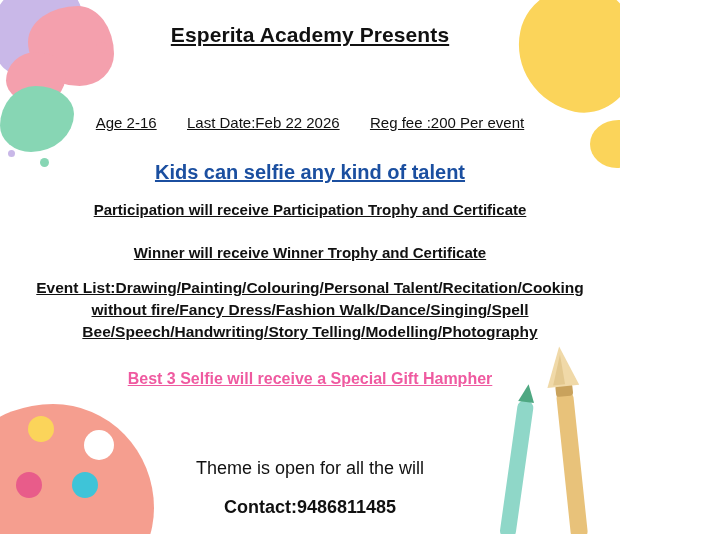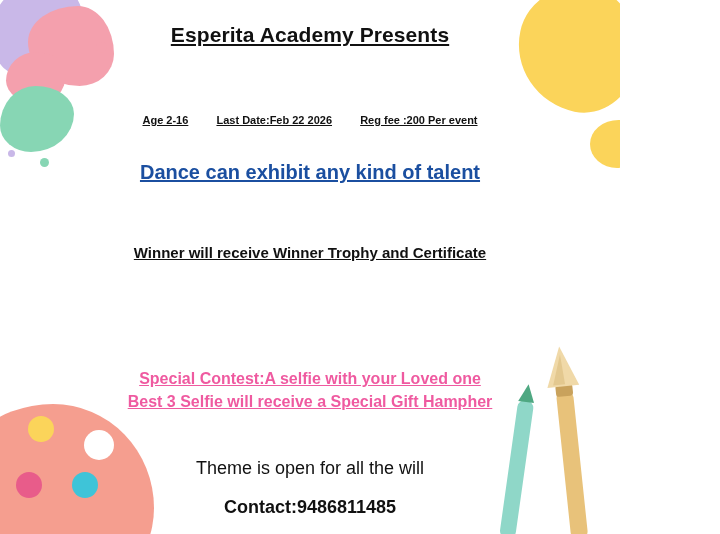--- a/index.html
+++ b/index.html
@@ -110,22 +110,22 @@
 
   .t-contest {
     top: 70px;
     font-size: 19px;
     font-weight: bold;
   }
   .t-contest span { text-decoration: underline; }
 
   .t-meta {
     top: 114px;
-    font-size: 11px;
-    font-weight: bold;
+    font-size: 15px;
+    font-weight: normal;
   }
   .t-meta .seg { text-decoration: underline; display: inline-block; }
   .t-meta .gap { display: inline-block; width: 22px; }
 
   .t-talent {
     top: 160px;
     font-size: 20px;
     font-weight: bold;
     color: #1b4fa0;
   }
@@ -223,31 +223,38 @@
 
   <div class="line t-meta">
     <span class="seg">Age 2-16</span>
     <span class="gap"></span>
     <span class="seg">Last Date:Feb 22  2026</span>
     <span class="gap"></span>
     <span class="seg">Reg fee :200 Per event</span>
   </div>
 
   <div class="line t-talent">
-    <span>Dance can exhibit any kind of talent</span>
-  </div>
-
+    <span>Kids can selfie any kind of talent</span>
+  </div>
+
+  <div class="line t-participation">
+    <span>Participation will receive Participation Trophy and Certificate</span>
+  </div>
 
   <div class="line t-winner">
     <span>Winner will receive Winner Trophy and Certificate</span>
   </div>
 
+  <div class="line t-eventlist">
+    <span>Event List:Drawing/Painting/Colouring/Personal Talent/Recitation/Cooking</span><br>
+    <span>without fire/Fancy Dress/Fashion Walk/Dance/Singing/Spell</span><br>
+    <span>Bee/Speech/Handwriting/Story Telling/Modelling/Photography</span>
+  </div>
 
   <div class="line t-special">
-    <span>Special Contest:A selfie with your Loved one</span>
     <span>Best 3 Selfie will receive a Special Gift Hampher</span>
   </div>
 
   <div class="line t-theme">Theme is open for all the will</div>
 
   <div class="line t-contact">Contact:9486811485</div>
 
 </div>
 
 </body></html>

